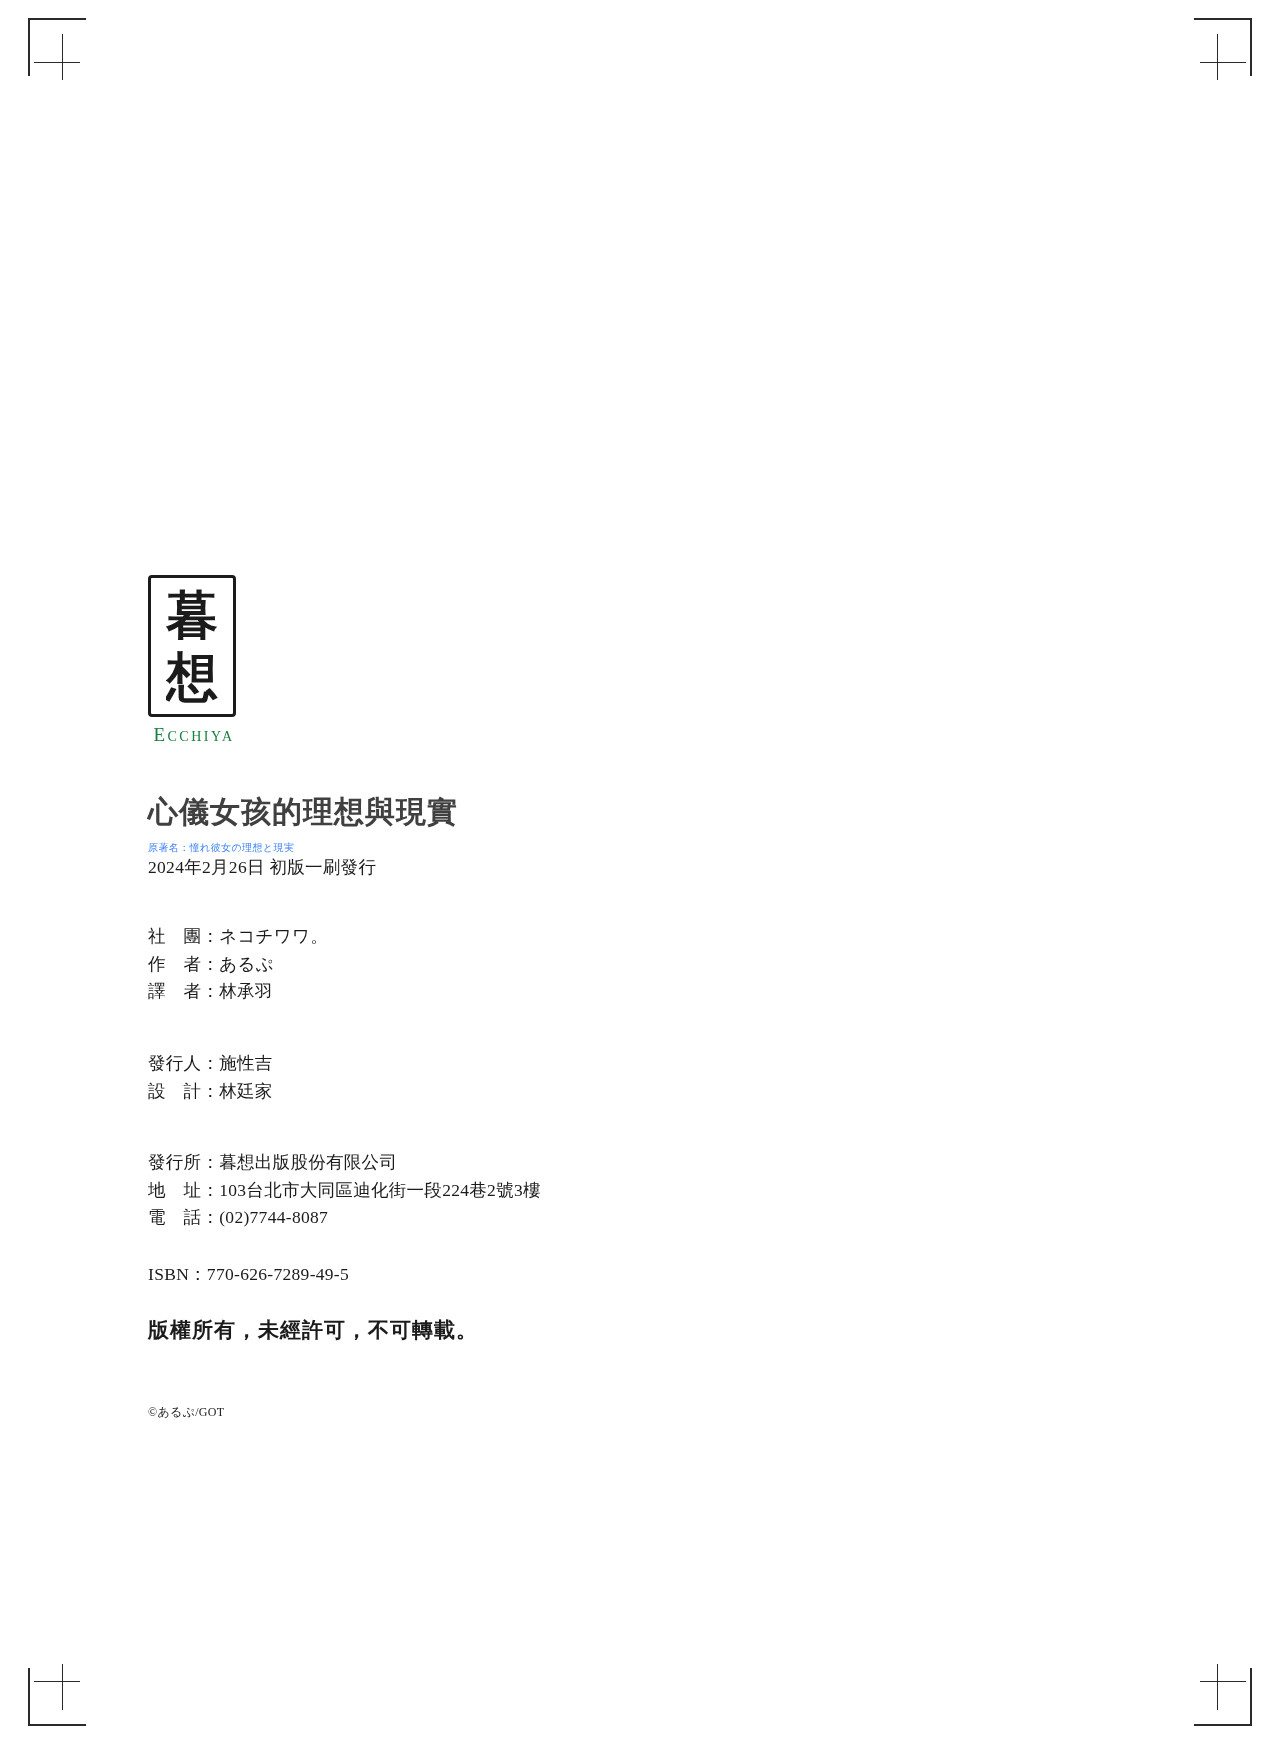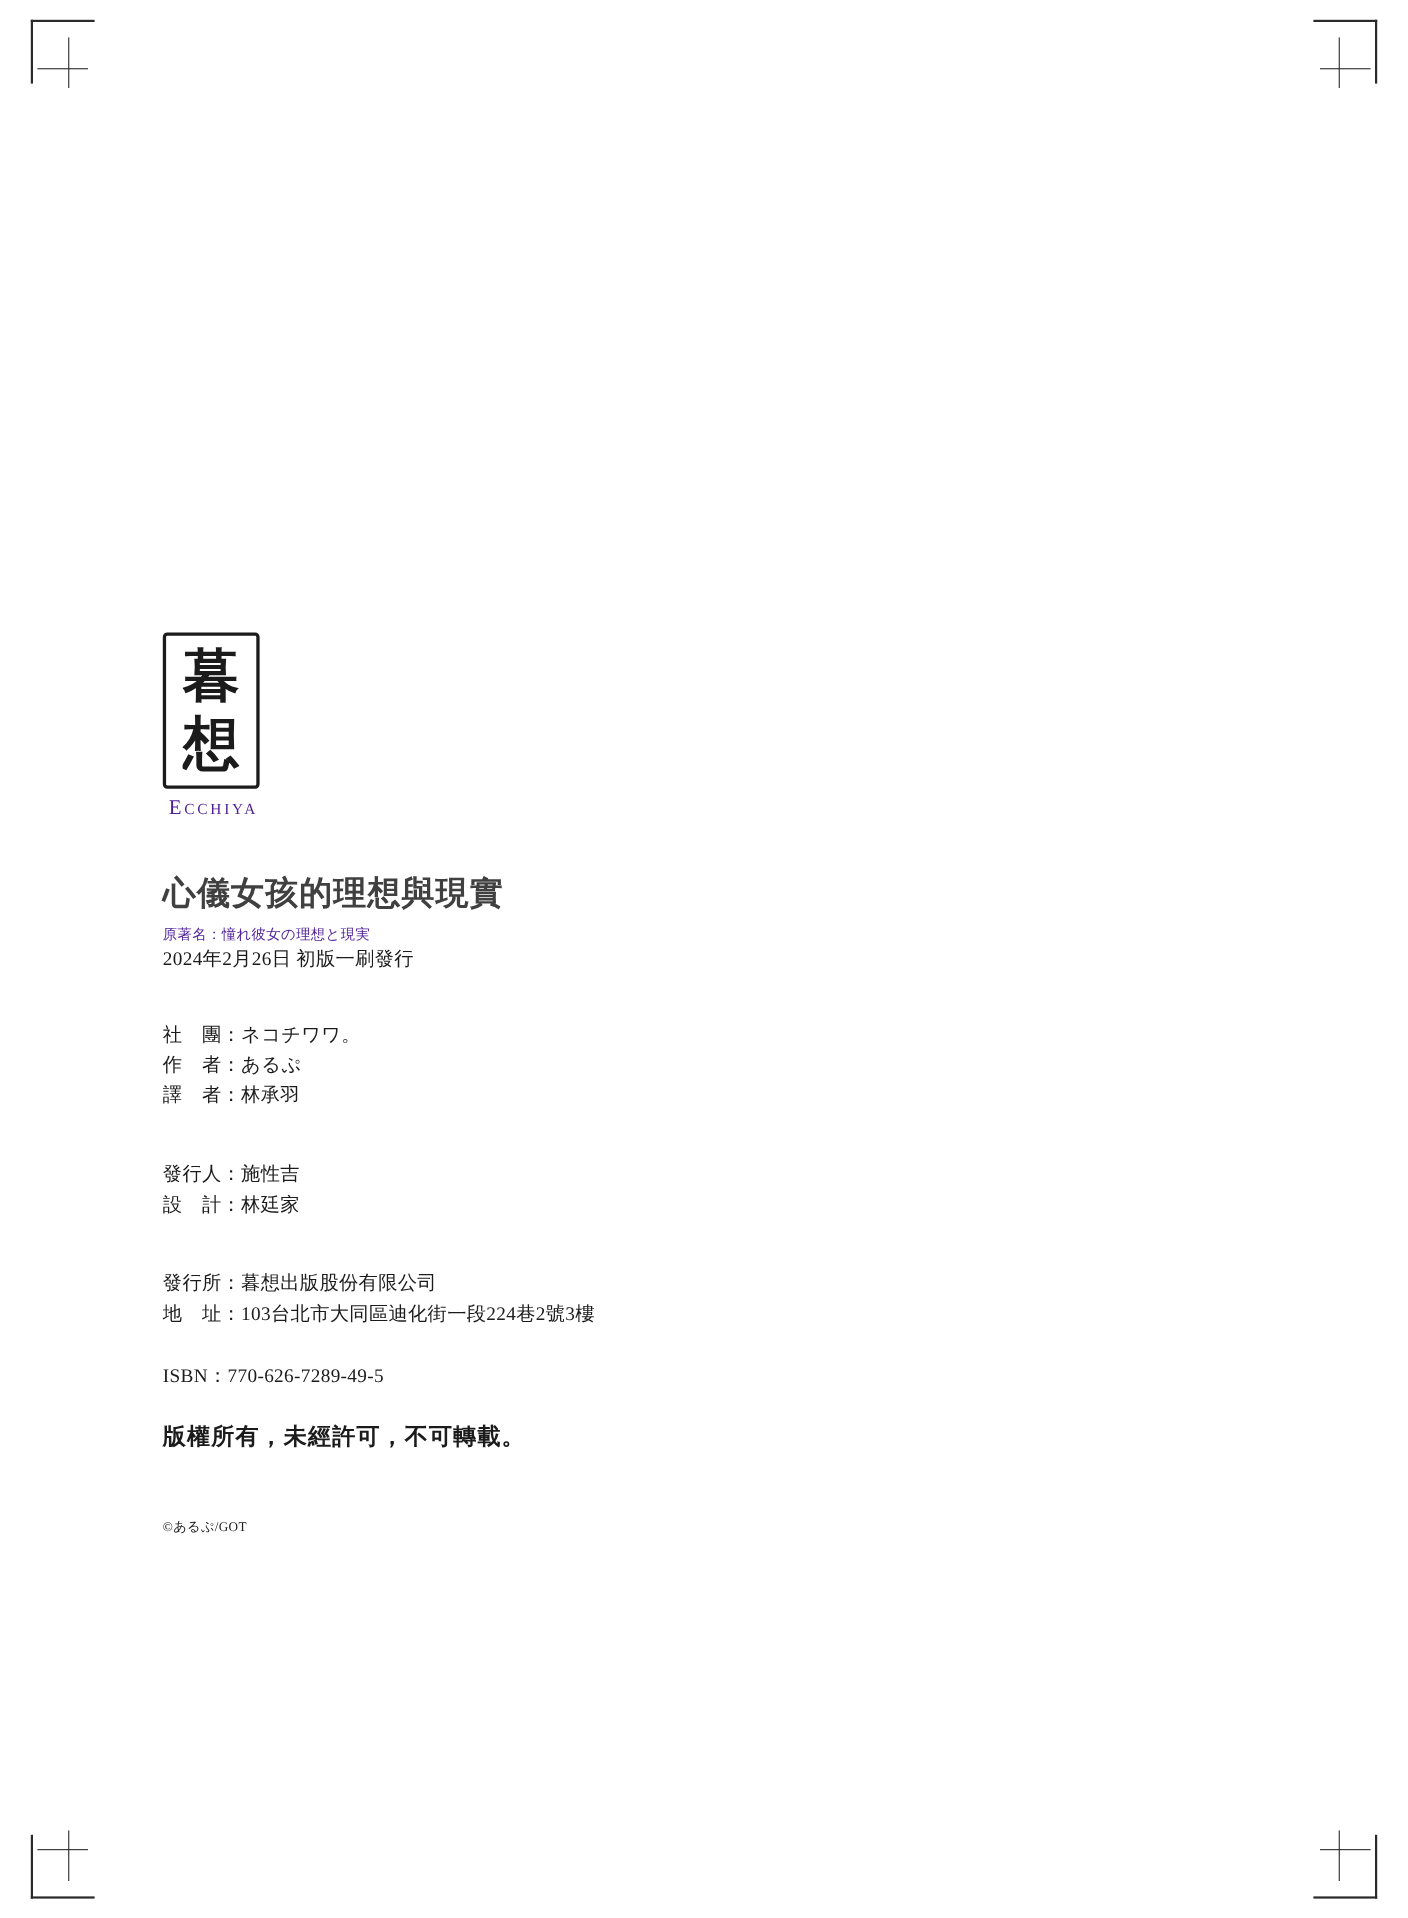--- a/index.html
+++ b/index.html
@@ -73,38 +73,38 @@
     overflow: hidden;
     line-height: 62px;
   }
   .logo-rom {
     margin-top: 7px;
     font-family: "Liberation Serif", serif;
     font-size: 19px;
     letter-spacing: 2.5px;
     text-align: center;
     width: 92px;
-    color: #4c1d95;
+    color: #15803d;
   }
   .logo-rom .small { font-size: 14px; }
 
   .title {
     margin-top: 46px;
     font-family: "DejaVu Serif", serif;
     font-size: 30px;
     font-weight: 700;
     letter-spacing: 1px;
     color: #404040;
   }
   .subtitle {
     margin-top: 8px;
     font-family: "DejaVu Sans", sans-serif;
-    font-size: 13px;
+    font-size: 10px;
     letter-spacing: 0.4px;
-    color: #4c1d95;
+    color: #3b82f6;
   }
 
   .pubdate {
     font-size: 17.5px;
     letter-spacing: 0.3px;
   }
 
   .group {
     margin-top: 44px;
   }
@@ -174,20 +174,21 @@
   </div>
 
   <div class="group">
     <div class="row">發行人：施性吉</div>
     <div class="row">設　計：林廷家</div>
   </div>
 
   <div class="group">
     <div class="row">發行所：暮想出版股份有限公司</div>
     <div class="row">地　址：103台北市大同區迪化街一段224巷2號3樓</div>
+    <div class="row">電　話：(02)7744-8087</div>
   </div>
 
   <div class="isbn">ISBN：770-626-7289-49-5</div>
 
   <div class="rights">版權所有，未經許可，不可轉載。</div>
 
   <div class="credit">©あるぷ/GOT</div>
 </div>
 
 </body></html>

